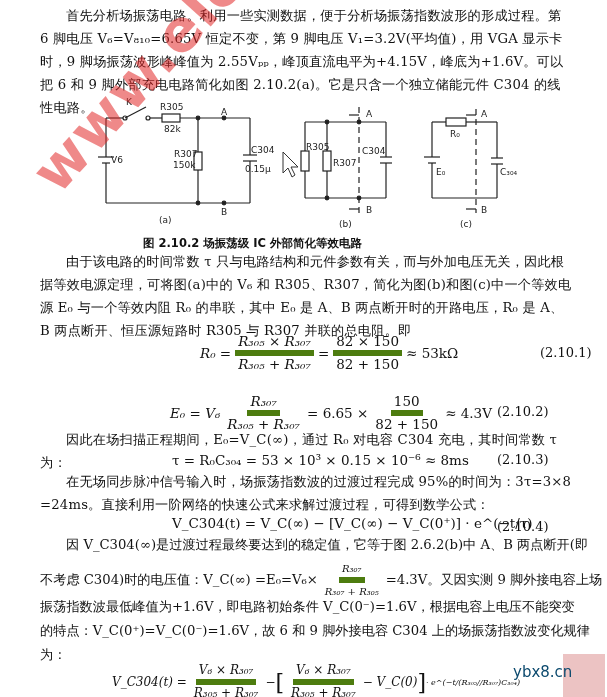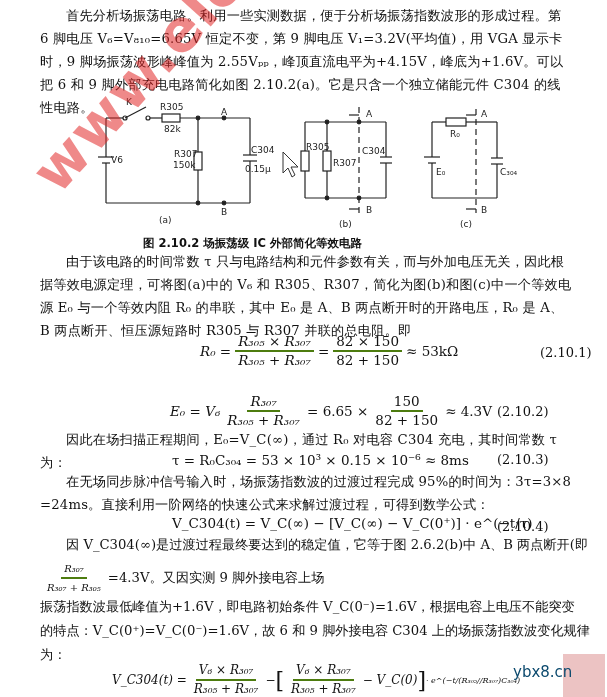--- a/index.html
+++ b/index.html
@@ -4,21 +4,21 @@
 <style>
   html,body{margin:0;padding:0;background:#fff;}
   body{width:607px;height:697px;position:relative;overflow:hidden;
        font-family:"DejaVu Serif","Liberation Serif",serif;color:#111;}
   .para{position:absolute;left:40px;width:532px;font-size:13.2px;line-height:23px;letter-spacing:0.2px;}
   .indent{text-indent:26px;}
   .line{position:absolute;left:40px;font-size:13.2px;white-space:nowrap;}
   .eq{position:absolute;font-size:13.5px;white-space:nowrap;display:flex;align-items:center;}
   .eqnum{position:absolute;left:497px;font-size:13px;}
   .frac{display:inline-flex;flex-direction:column;align-items:center;margin:0 4px;vertical-align:middle;}
-  .frac .num{border-bottom:2px solid #4d7c0f;padding:0 3px;line-height:17px;}
+  .frac .num{border-bottom:6px solid #4d7c0f;padding:0 3px;line-height:17px;}
   .frac .den{padding:0 3px;line-height:17px;}
   .ital{font-style:italic;}
   .caption{position:absolute;left:0;width:505px;text-align:center;top:236px;font-size:11.5px;font-weight:bold;font-family:"DejaVu Sans","Liberation Sans",sans-serif;}
   .watermark{position:absolute;left:18px;top:160px;font-family:"DejaVu Sans","Liberation Sans",sans-serif;
       font-size:58px;color:rgba(225,40,40,0.55);transform:rotate(-48deg);transform-origin:left top;font-weight:bold;letter-spacing:1px;}
   .wm-text{position:absolute;left:513px;top:663px;font-family:"DejaVu Sans","Liberation Sans",sans-serif;font-size:15px;color:#0c4a6e;}
   .wm-box{position:absolute;left:565px;top:654px;width:42px;height:43px;background:#e9b9b9;opacity:0.85;}
   svg text{font-family:"DejaVu Sans","Liberation Sans",sans-serif;}
 </style>
 </head>
@@ -165,20 +165,21 @@
 <div class="eq" style="left:172px;top:452px;">τ = R₀C₃₀₄ = 53 × 10³ × 0.15 × 10⁻⁶ ≈ 8ms</div>
 <div class="eqnum" style="top:452px;">(2.10.3)</div>
 
 <div class="para indent" style="top:470px;">在无场同步脉冲信号输入时，场振荡指数波的过渡过程完成 95%的时间为：3τ=3×8 =24ms。直接利用一阶网络的快速公式来求解过渡过程，可得到数学公式：</div>
 
 <div class="eq" style="left:172px;top:515px;">V_C304(t) = V_C(∞) − [V_C(∞) − V_C(0⁺)] · e^(−t/τ)</div>
 <div class="eqnum" style="top:485px;margin-top:34px;">(2.10.4)</div>
 
 <div class="line" style="top:536px;left:66px;">因 V_C304(∞)是过渡过程最终要达到的稳定值，它等于图 2.6.2(b)中 A、B 两点断开(即</div>
 <div class="line" style="top:560px;display:flex;align-items:center;">
+  <span>不考虑 C304)时的电压值：V_C(∞) =E₀=V₆×</span>
   <span class="frac" style="font-size:10px;">
       <span class="num ital">R₃₀₇</span>
       <span class="den ital">R₃₀₇ + R₃₀₅</span>
     </span>
   <span>=4.3V。又因实测 9 脚外接电容上场</span>
 </div>
 <div class="line" style="top:598px;">振荡指数波最低峰值为+1.6V，即电路初始条件 V_C(0⁻)=1.6V，根据电容上电压不能突变</div>
 <div class="line" style="top:622px;">的特点：V_C(0⁺)=V_C(0⁻)=1.6V，故 6 和 9 脚外接电容 C304 上的场振荡指数波变化规律</div>
 <div class="line" style="top:646px;">为：</div>
 

